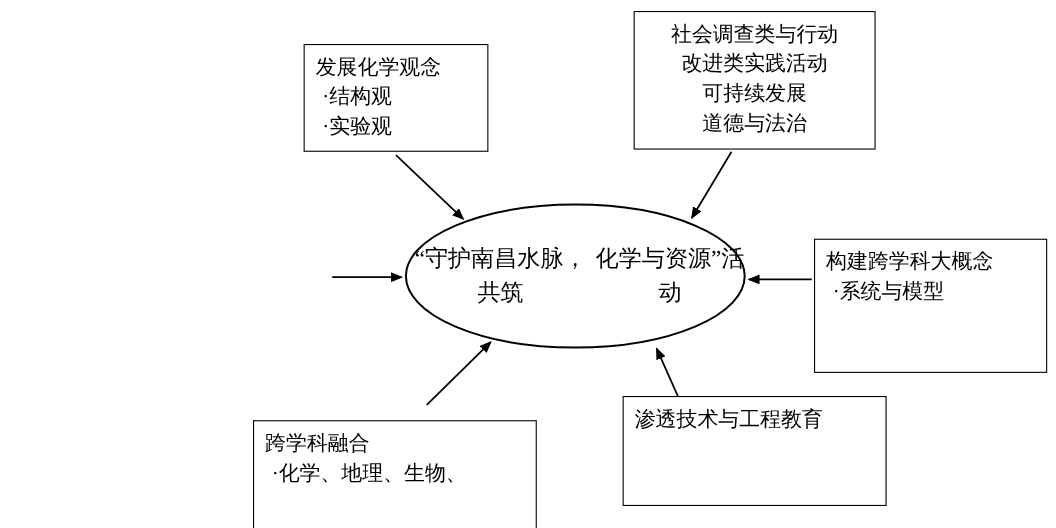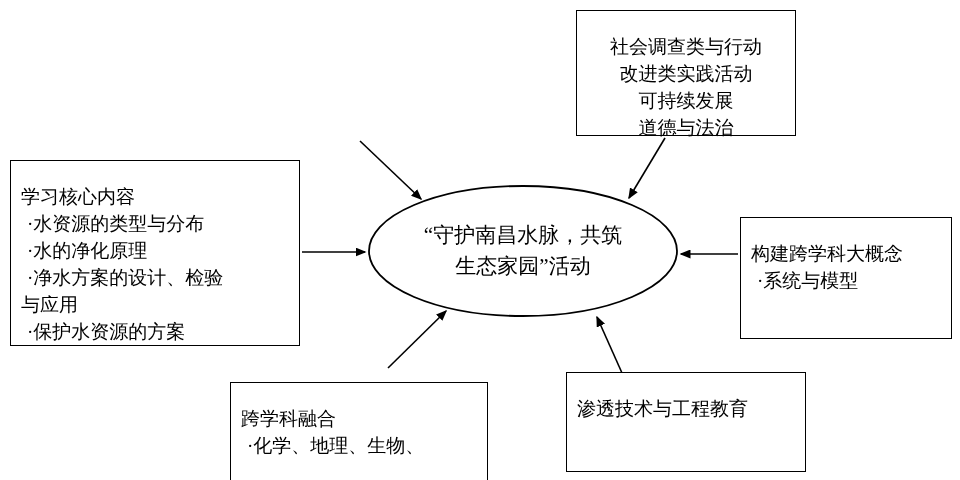--- a/index.html
+++ b/index.html
@@ -21,37 +21,37 @@
     left: 0;
     top: 0;
     width: 960px;
     height: 480px;
   }
   .box {
     position: absolute;
     box-sizing: border-box;
     border: 1.6px solid #000000;
     background: #ffffff;
-    padding: 22px 10px;
+    padding: 7px 10px;
     font-size: 19px;
     line-height: 27px;
     color: #000000;
   }
   .box .ln { white-space: nowrap; }
   .box .bullet { padding-left: 6px; }
   .box.center-text { text-align: center; }
   .box.center-text .ln { padding-left: 0; }
   .center-label {
     position: absolute;
     left: 369px;
     top: 186px;
     width: 308px;
     height: 130px;
     display: flex;
-    flex-direction: column;
+    flex-direction: row;
     align-items: center;
     justify-content: center;
     font-size: 21px;
     line-height: 31px;
     text-align: center;
     color: #000000;
   }
 </style>
 </head>
 <body>
@@ -68,47 +68,44 @@
     <line x1="360" y1="141" x2="421" y2="199" stroke="#000000" stroke-width="1.6" marker-end="url(#arrowhead)"></line>
     <line x1="665" y1="138" x2="629" y2="198" stroke="#000000" stroke-width="1.6" marker-end="url(#arrowhead)"></line>
     <line x1="302" y1="252" x2="365" y2="252" stroke="#000000" stroke-width="1.6" marker-end="url(#arrowhead)"></line>
     <line x1="738" y1="254" x2="681" y2="254" stroke="#000000" stroke-width="1.6" marker-end="url(#arrowhead)"></line>
     <line x1="388" y1="368" x2="446" y2="311" stroke="#000000" stroke-width="1.6" marker-end="url(#arrowhead)"></line>
     <line x1="622" y1="373" x2="597" y2="317" stroke="#000000" stroke-width="1.6" marker-end="url(#arrowhead)"></line>
   </svg>
 
   <div class="center-label">
     <div>“守护南昌水脉，共筑</div>
-    <div>生态家园”活动</div>
+    <div>化学与资源”活动</div>
   </div>
 
+  <div class="box" style="left:276px; top:40px; width:168px; height:98px;">
+    <div class="ln title">发展化学观念</div>
+    <div class="ln bullet">·结构观</div>
+    <div class="ln bullet">·实验观</div>
+  </div>
 
   <div class="box center-text" style="left:576px; top:10px; width:220px; height:126px;">
     <div class="ln">社会调查类与行动</div>
     <div class="ln">改进类实践活动</div>
     <div class="ln">可持续发展</div>
     <div class="ln">道德与法治</div>
   </div>
 
-  <div class="box" style="left:10px; top:160px; width:290px; height:186px;">
-    <div class="ln title">学习核心内容</div>
-    <div class="ln bullet">·水资源的类型与分布</div>
-    <div class="ln bullet">·水的净化原理</div>
-    <div class="ln bullet">·净水方案的设计、检验</div>
-    <div class="ln">与应用</div>
-    <div class="ln bullet">·保护水资源的方案</div>
-  </div>
 
   <div class="box" style="left:740px; top:196px; width:212px; height:122px;margin-top:21px;">
     <div class="ln title">构建跨学科大概念</div>
     <div class="ln bullet">·系统与模型</div>
   </div>
 
   <div class="box" style="left:230px; top:370px; width:258px; height:120px;margin-top:12px;">
     <div class="ln title">跨学科融合</div>
     <div class="ln bullet">·化学、地理、生物、</div>
   </div>
 
-  <div class="box" style="left:566px; top:372px; width:240px; height:100px;">
+  <div class="box" style="left:566px; top:360px; width:240px; height:100px;">
     <div class="ln title">渗透技术与工程教育</div>
   </div>
 
 </div>
 
 </body></html>

